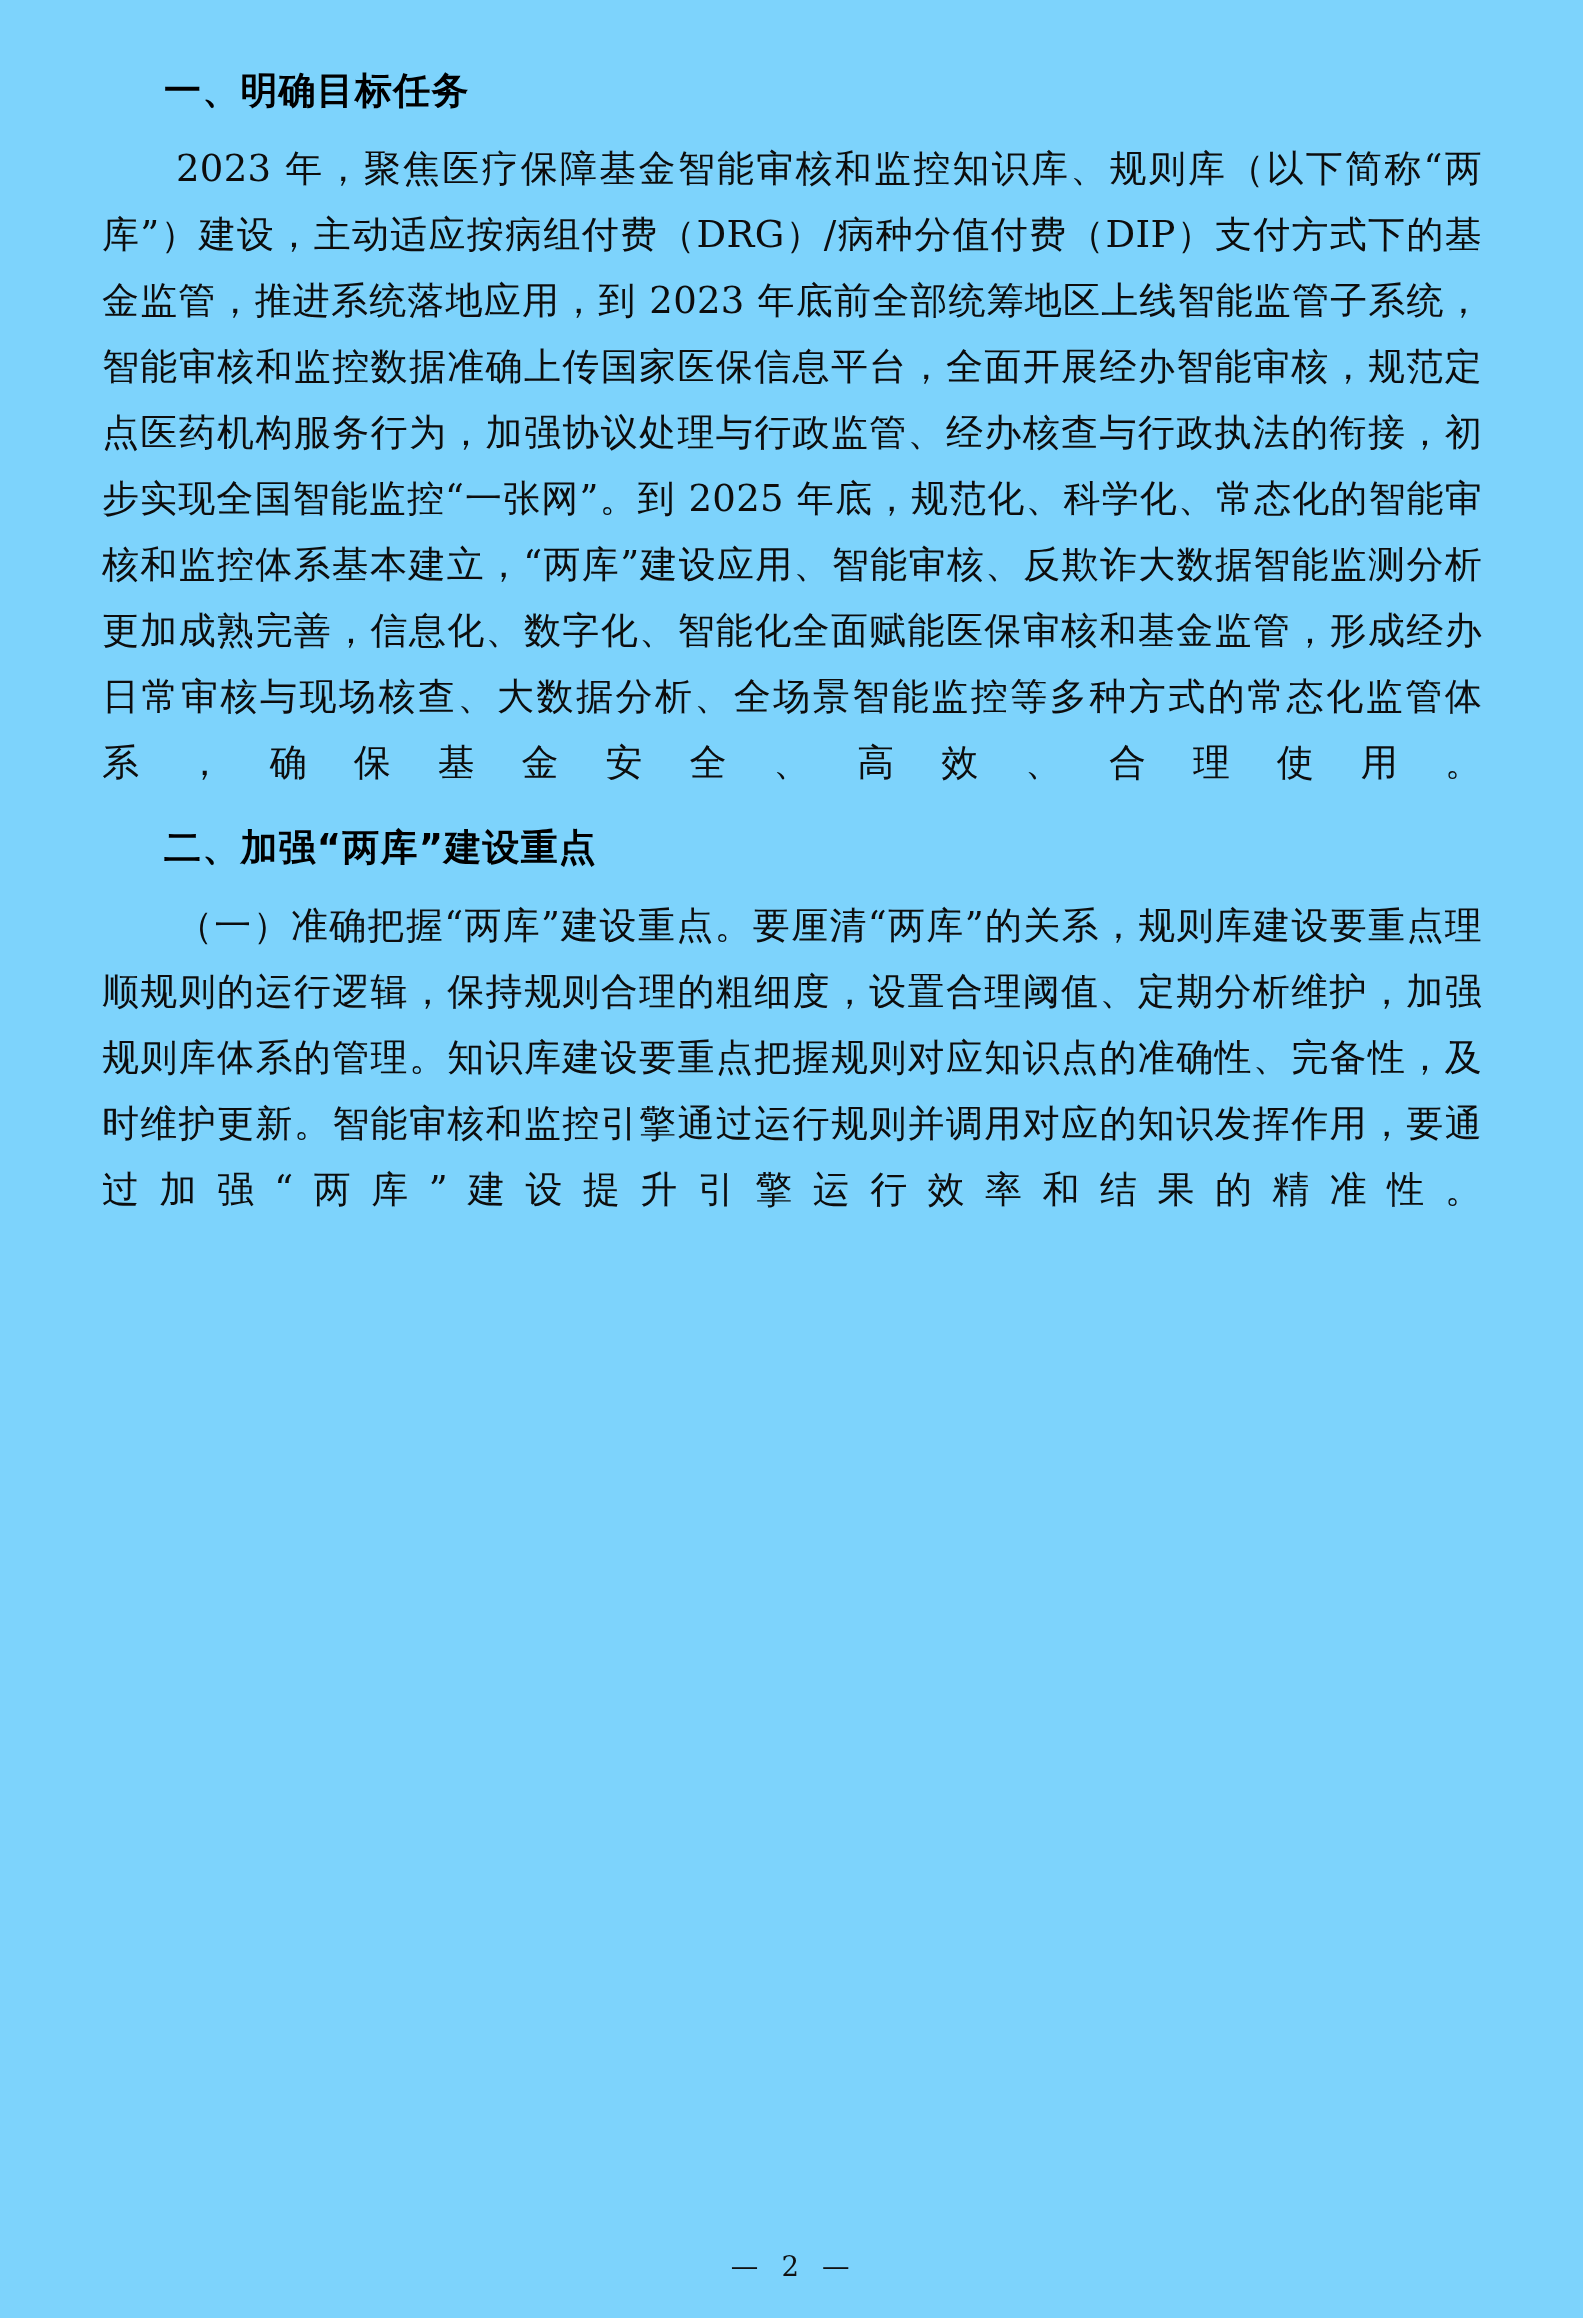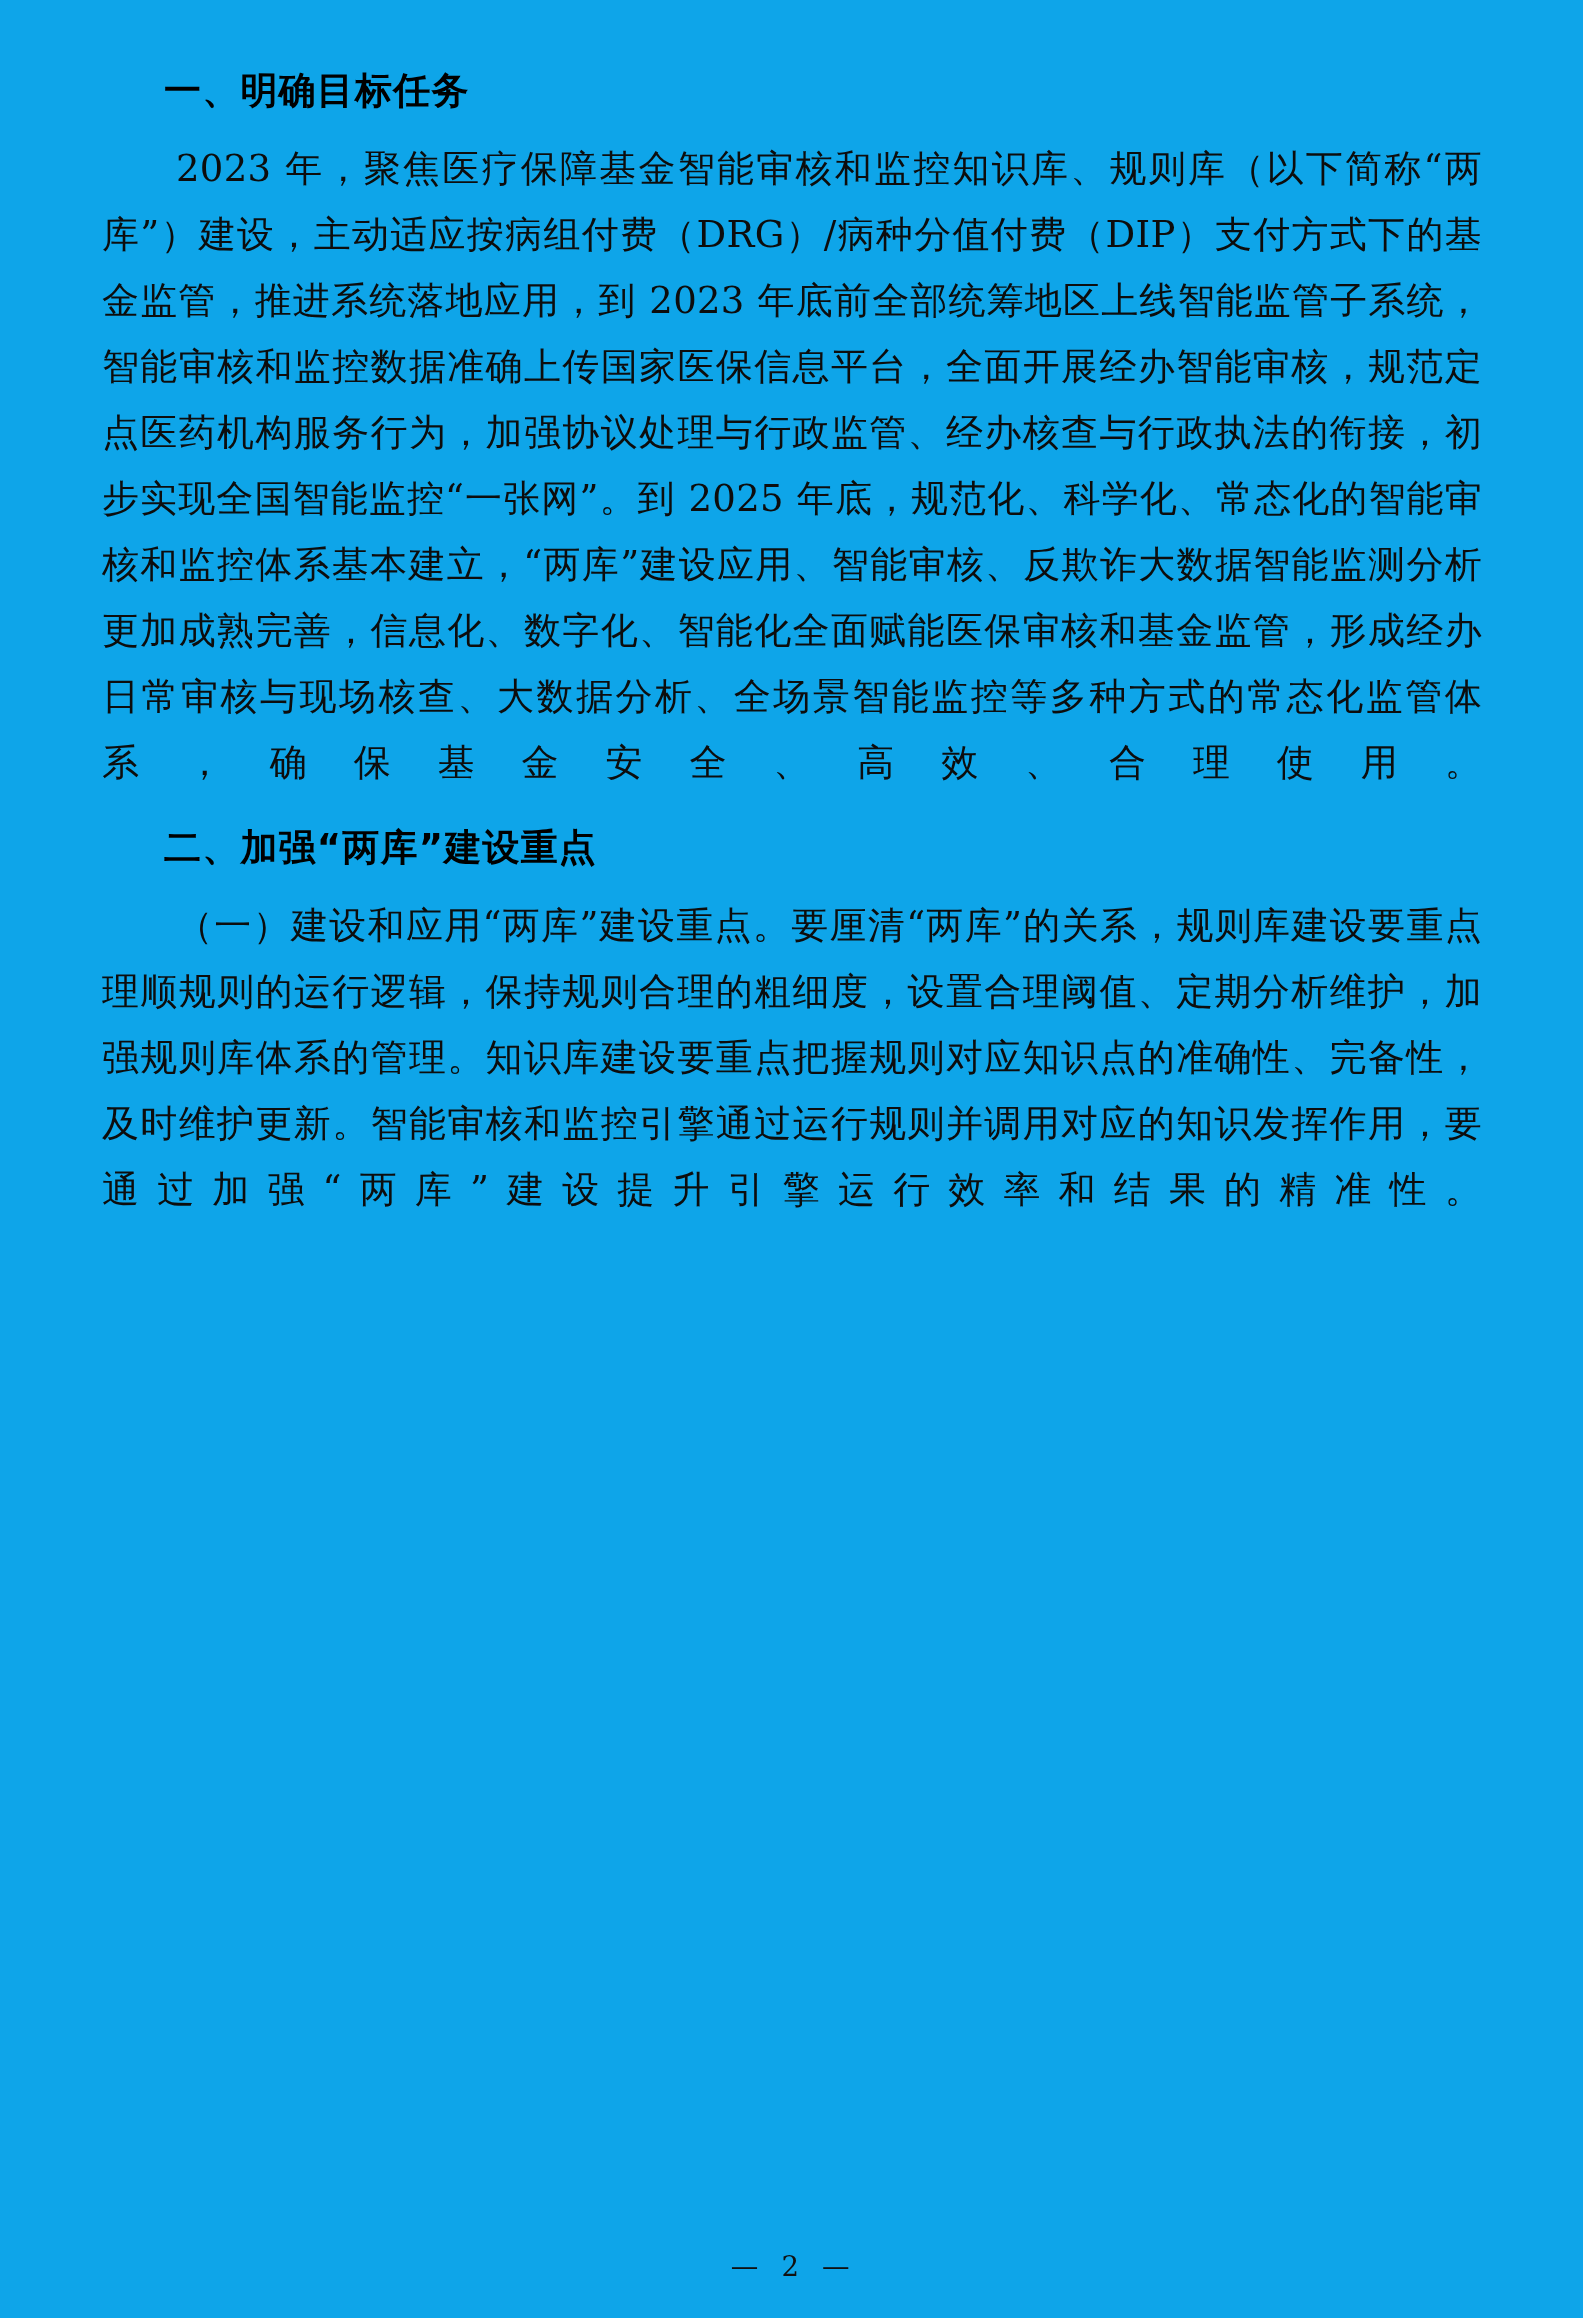--- a/index.html
+++ b/index.html
@@ -9,21 +9,21 @@
   }
   body {
     font-family: "DejaVu Serif", "Liberation Serif", serif;
     color: #0d0d0d;
   }
   .page {
     position: relative;
     width: 1584px;
     height: 2319px;
     margin: 0 auto;
-    background: #0ea5e9;
+    background: #7dd3fc;
     box-sizing: border-box;
     padding: 57px 90px 0 90px;
     overflow: hidden;
   }
   .content {
     width: 1404px;
     margin: 0 auto;
   }
   .heading {
     font-family: "DejaVu Sans", "Liberation Sans", sans-serif;
@@ -77,21 +77,21 @@
 
 <div class="page">
   <div class="content">
 
     <h1 class="heading">一、明确目标任务</h1>
 
     <p class="para">2023 年，聚焦医疗保障基金智能审核和监控知识库、规则库（以下简称“两库”）建设，主动适应按病组付费（DRG）/病种分值付费（DIP）支付方式下的基金监管，推进系统落地应用，到 2023 年底前全部统筹地区上线智能监管子系统，智能审核和监控数据准确上传国家医保信息平台，全面开展经办智能审核，规范定点医药机构服务行为，加强协议处理与行政监管、经办核查与行政执法的衔接，初步实现全国智能监控“一张网”。到 2025 年底，规范化、科学化、常态化的智能审核和监控体系基本建立，“两库”建设应用、智能审核、反欺诈大数据智能监测分析更加成熟完善，信息化、数字化、智能化全面赋能医保审核和基金监管，形成经办日常审核与现场核查、大数据分析、全场景智能监控等多种方式的常态化监管体系，确保基金安全、高效、合理使用。</p>
 
     <h1 class="heading heading-2">二、加强“两库”建设重点</h1>
 
-    <p class="para">（一）建设和应用“两库”建设重点。要厘清“两库”的关系，规则库建设要重点理顺规则的运行逻辑，保持规则合理的粗细度，设置合理阈值、定期分析维护，加强规则库体系的管理。知识库建设要重点把握规则对应知识点的准确性、完备性，及时维护更新。智能审核和监控引擎通过运行规则并调用对应的知识发挥作用，要通过加强“两库”建设提升引擎运行效率和结果的精准性。</p>
+    <p class="para">（一）准确把握“两库”建设重点。要厘清“两库”的关系，规则库建设要重点理顺规则的运行逻辑，保持规则合理的粗细度，设置合理阈值、定期分析维护，加强规则库体系的管理。知识库建设要重点把握规则对应知识点的准确性、完备性，及时维护更新。智能审核和监控引擎通过运行规则并调用对应的知识发挥作用，要通过加强“两库”建设提升引擎运行效率和结果的精准性。</p>
 
 
   </div>
 
   <div class="footer">
     <span class="pg">—</span>
     <span class="pg">2</span>
     <span class="pg">—</span>
   </div>
 </div>

